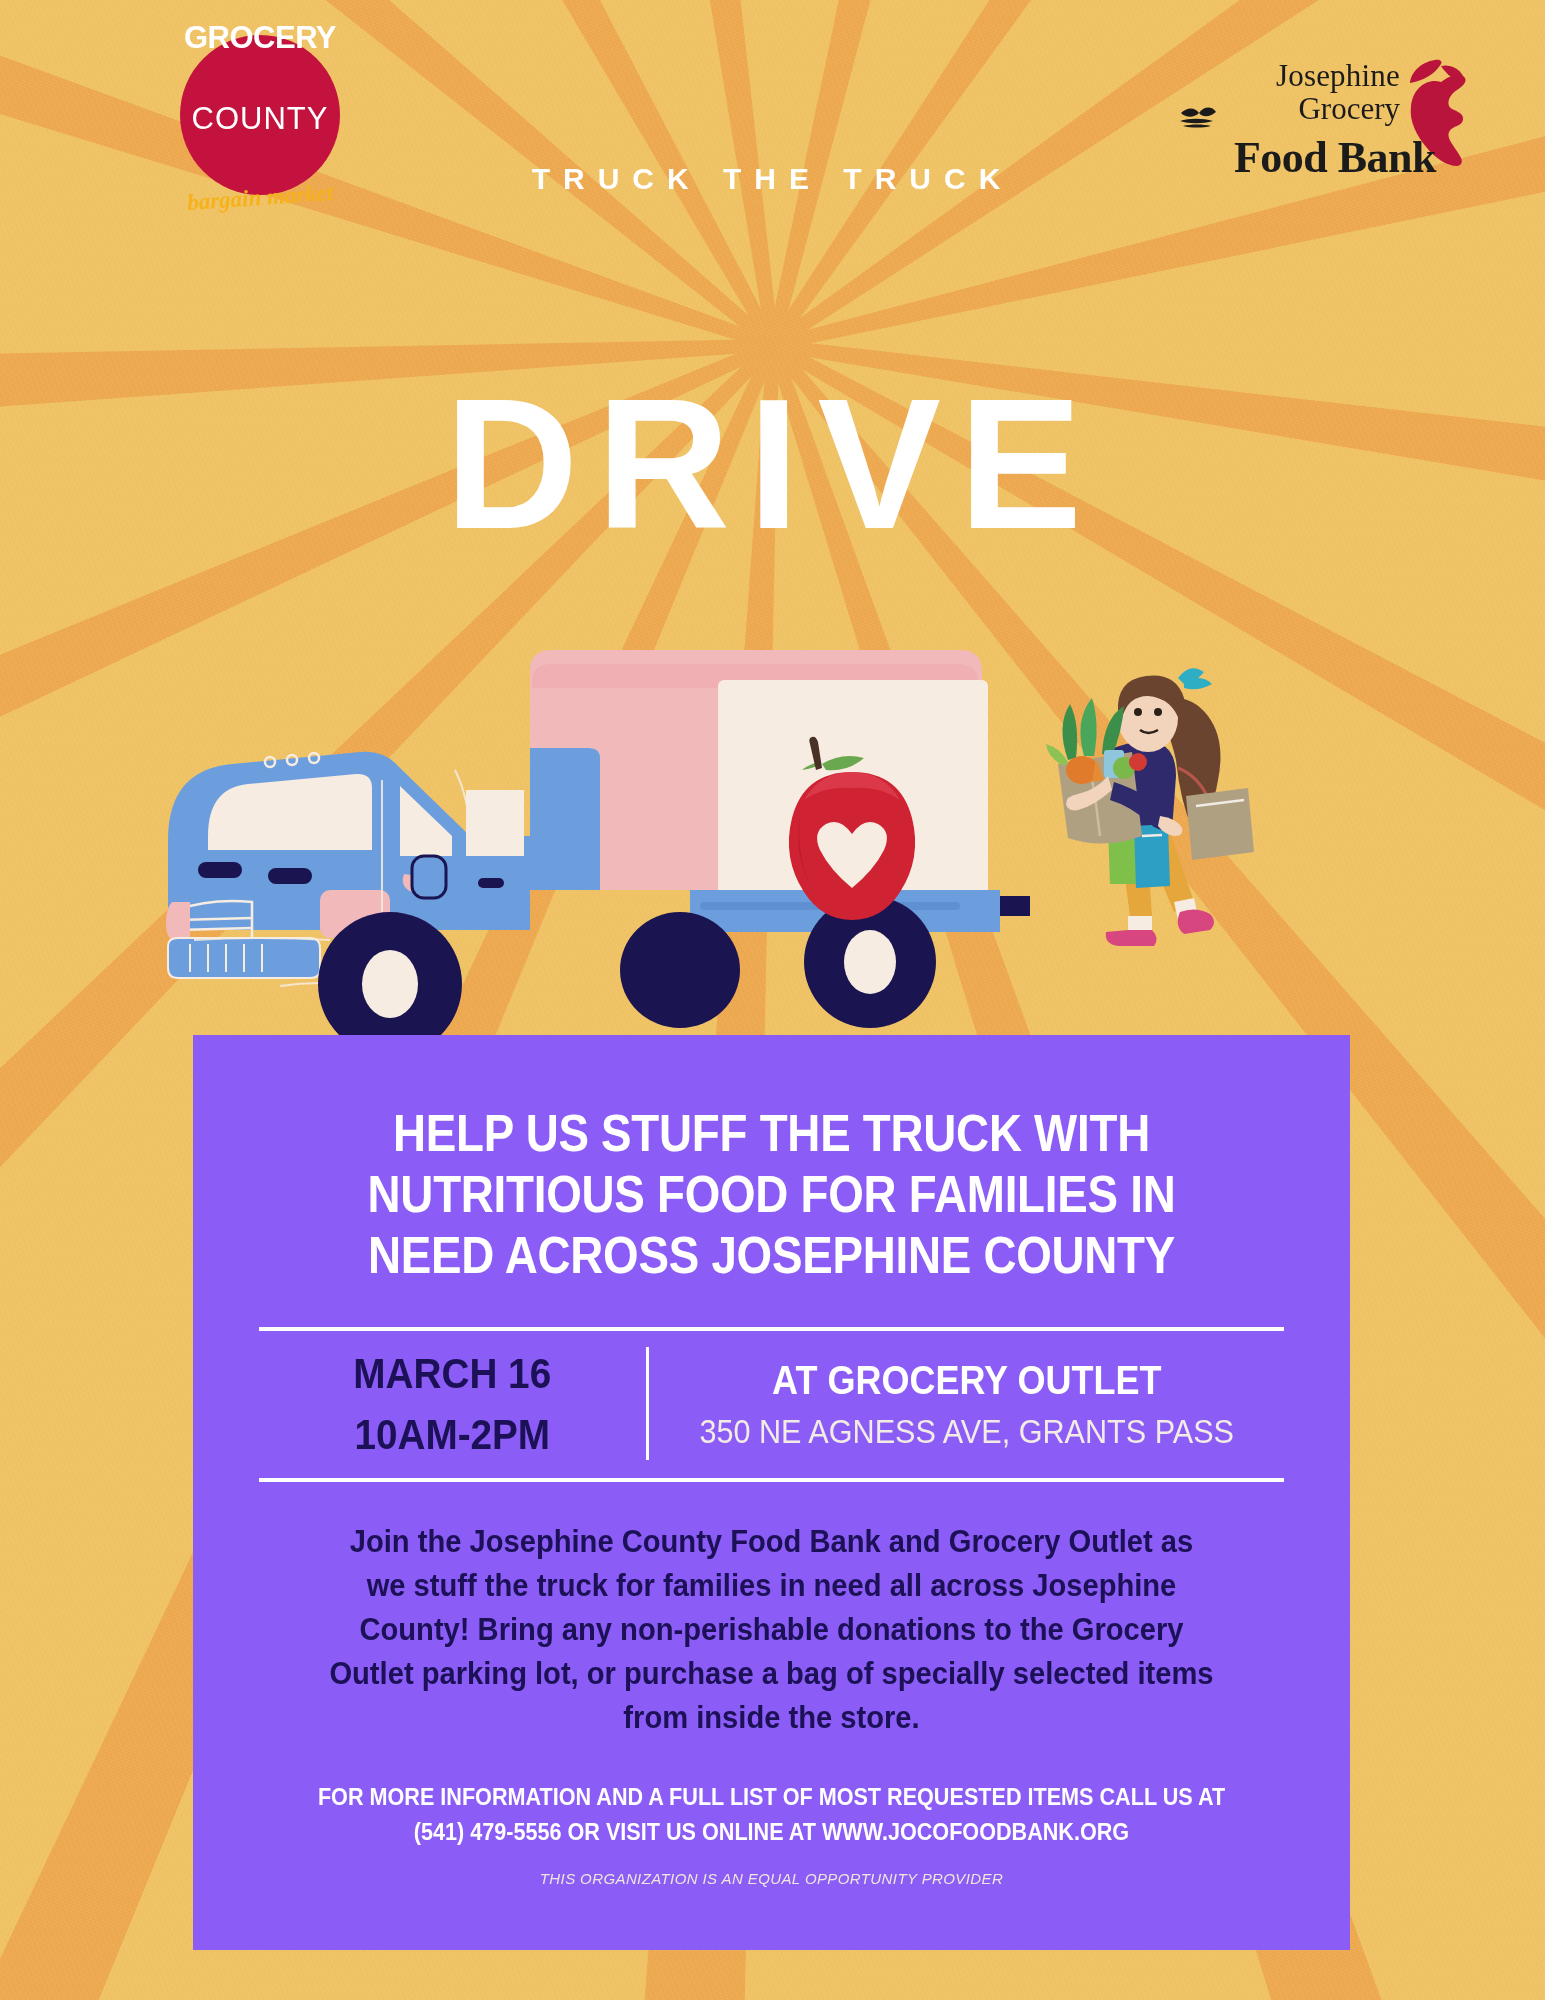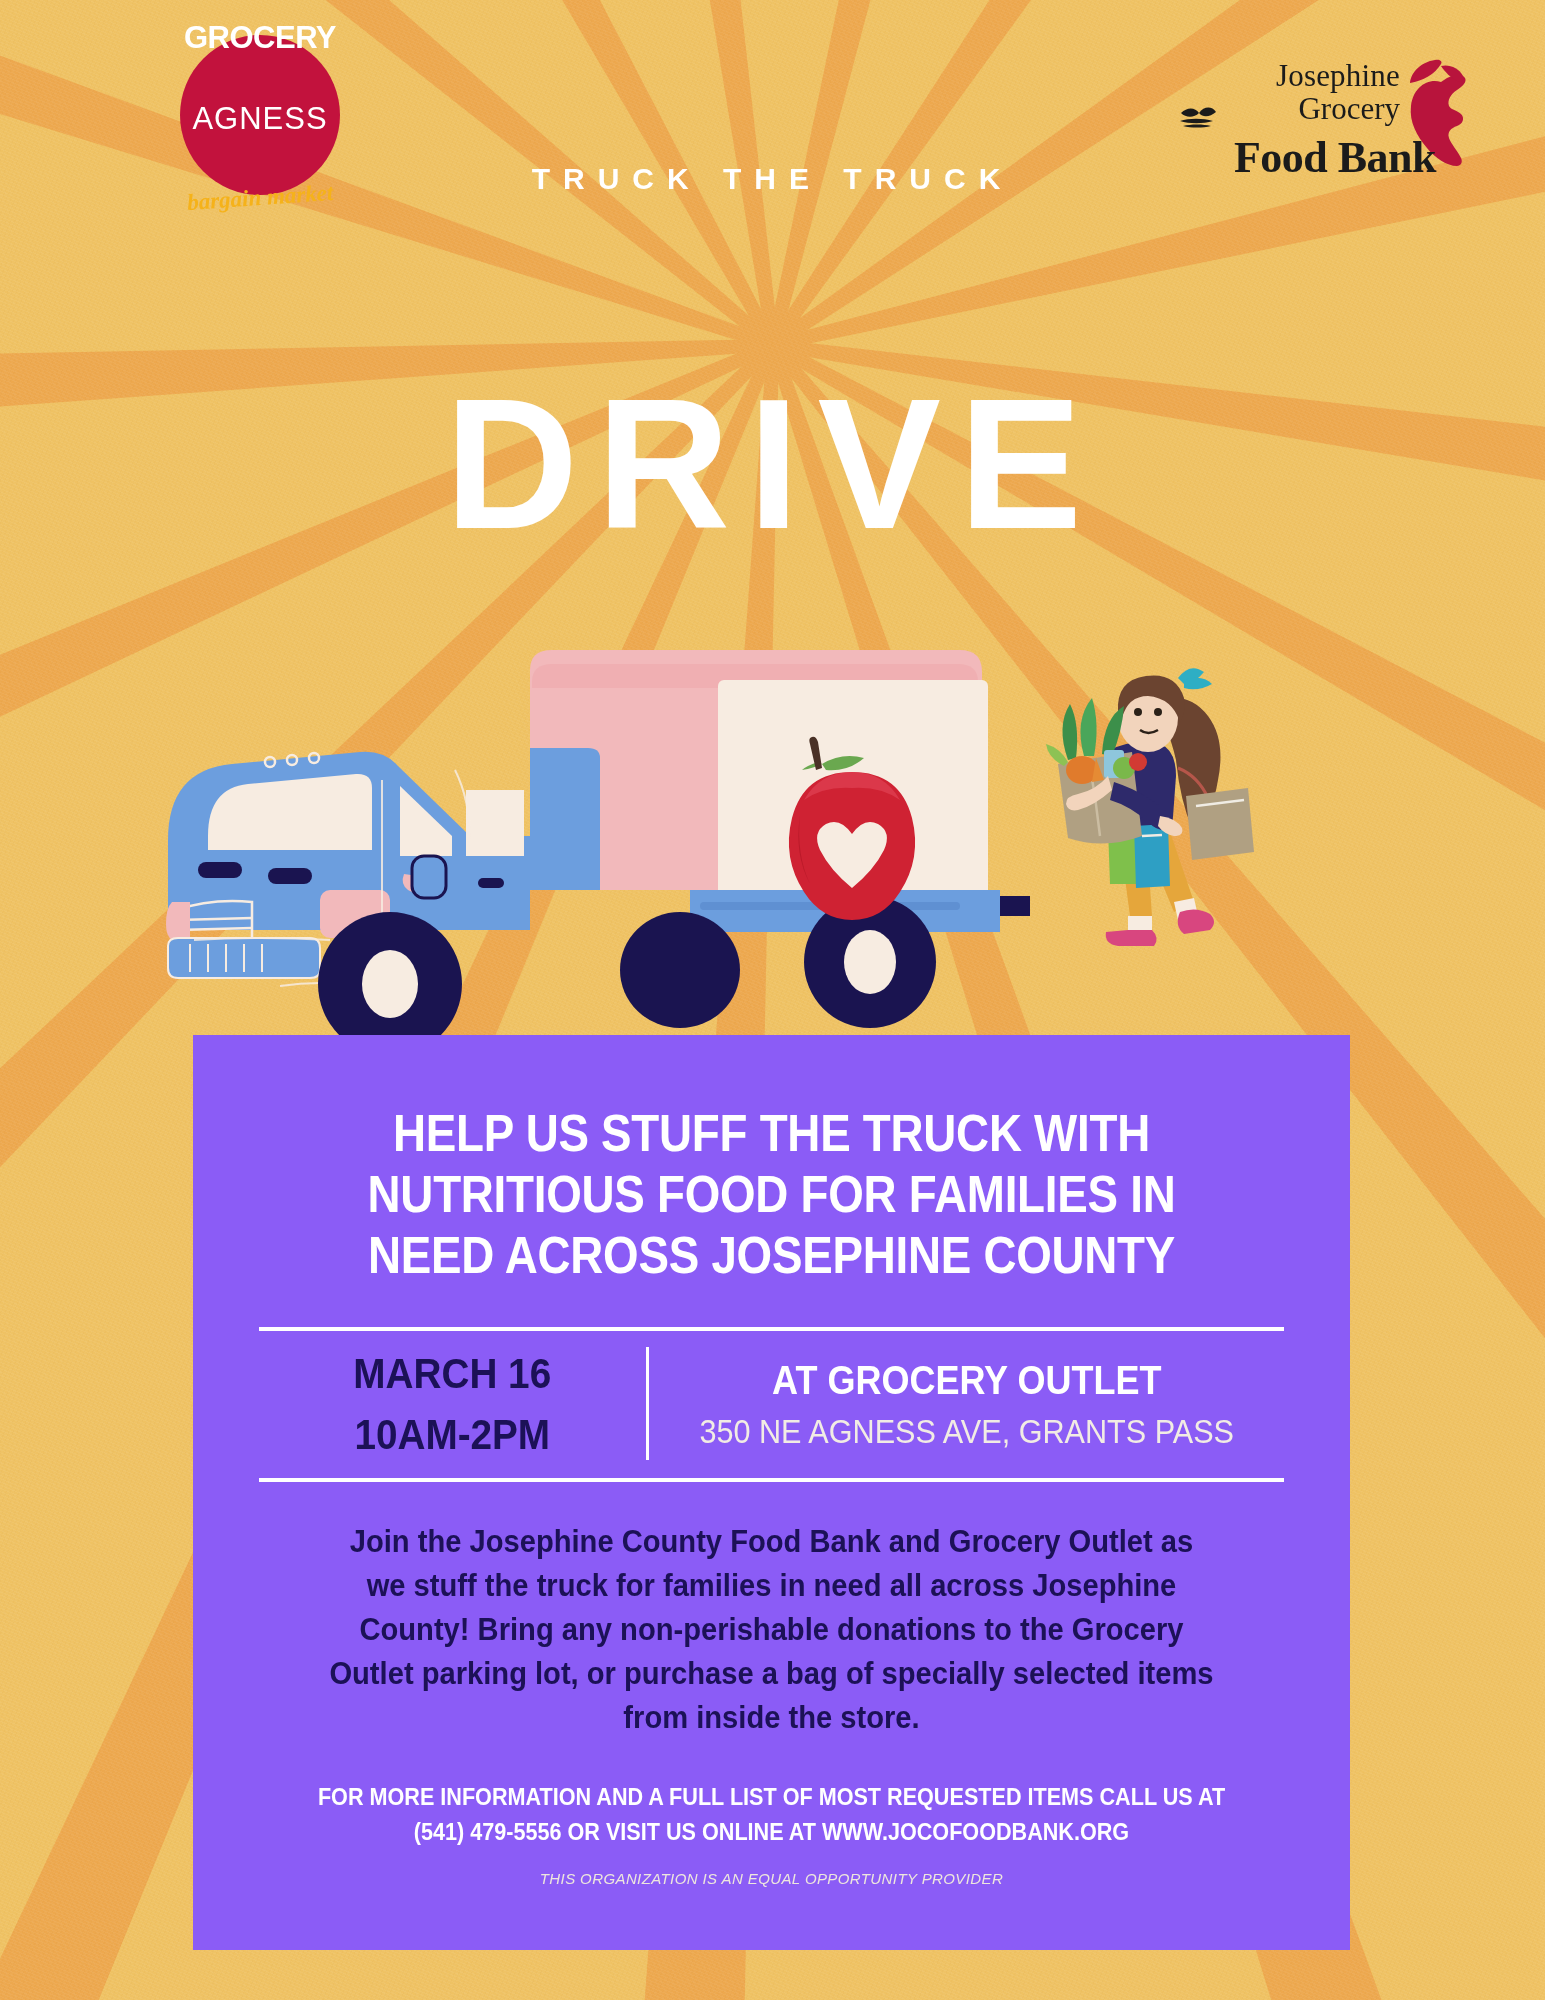--- a/index.html
+++ b/index.html
@@ -199,21 +199,21 @@
       <div class="ray" style="background: rgb(237, 168, 78); transform: rotate(262.118deg); clip-path: polygon(0px 46%, 100% 0px, 100% 100%, 0px 54%);"></div>
       <div class="ray" style="background: rgb(237, 168, 78); transform: rotate(283.294deg); clip-path: polygon(0px 46%, 100% 0px, 100% 100%, 0px 54%);"></div>
       <div class="ray" style="background: rgb(237, 168, 78); transform: rotate(304.471deg); clip-path: polygon(0px 46%, 100% 0px, 100% 100%, 0px 54%);"></div>
       <div class="ray" style="background: rgb(237, 168, 78); transform: rotate(325.647deg); clip-path: polygon(0px 46%, 100% 0px, 100% 100%, 0px 54%);"></div>
       <div class="ray" style="background: rgb(237, 168, 78); transform: rotate(346.824deg); clip-path: polygon(0px 46%, 100% 0px, 100% 100%, 0px 54%);"></div>
     </div>
   <div id="grain"></div>
 
   <div id="go-logo">
     <div class="l1">GROCERY</div>
-    <div class="l2">AGNESS</div>
+    <div class="l2">COUNTY</div>
     <div class="l3">bargain market</div>
   </div>
 
   <div id="jc-logo">
     <svg class="apple" width="110" height="118" viewBox="0 0 110 118">
       <path d="M64 26 C50 22 36 32 34 50 C32 66 40 80 50 92 C58 102 70 110 80 110 C84 110 86 106 84 102 C80 94 74 88 72 82 C70 76 74 72 80 70 C86 68 88 62 84 58 C80 54 74 54 72 50 C70 44 74 38 80 34 C86 30 90 26 88 22 C86 18 78 18 70 22 Z" fill="#b8143c"></path>
       <path d="M58 4 C44 6 34 16 33 27 C46 25 58 18 64 8 C66 5 62 3 58 4 Z" fill="#b8143c"></path>
       <path d="M64 10 C72 8 82 12 86 20 C88 24 84 27 80 25 C74 22 68 16 64 10 Z" fill="#b8143c"></path>
     </svg>
     <div class="jc-text">

